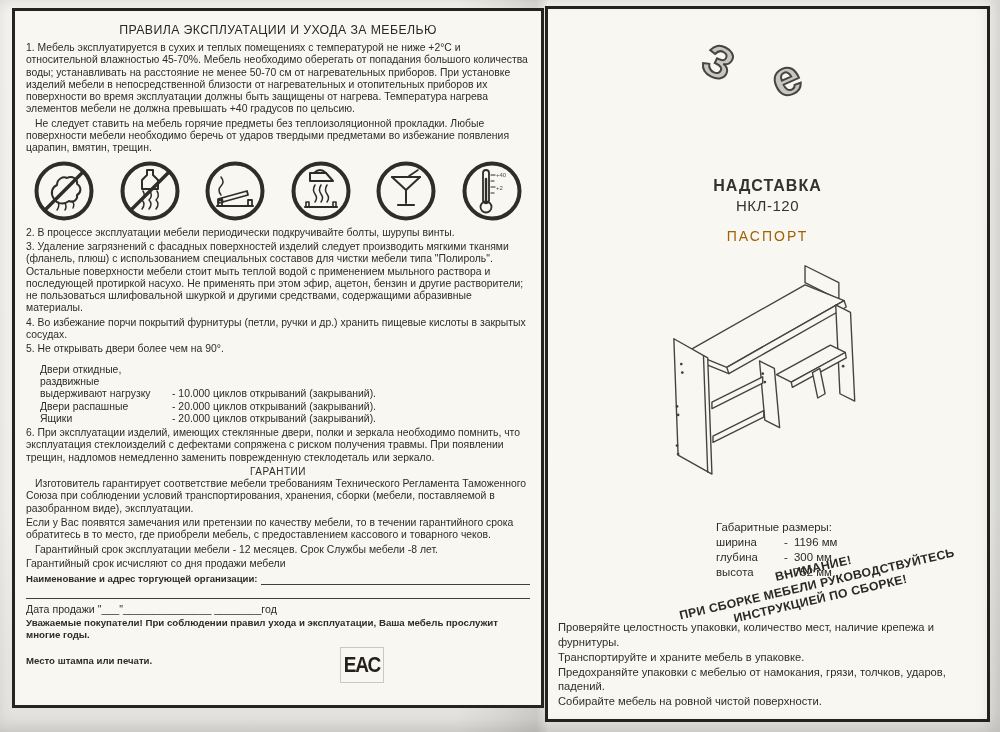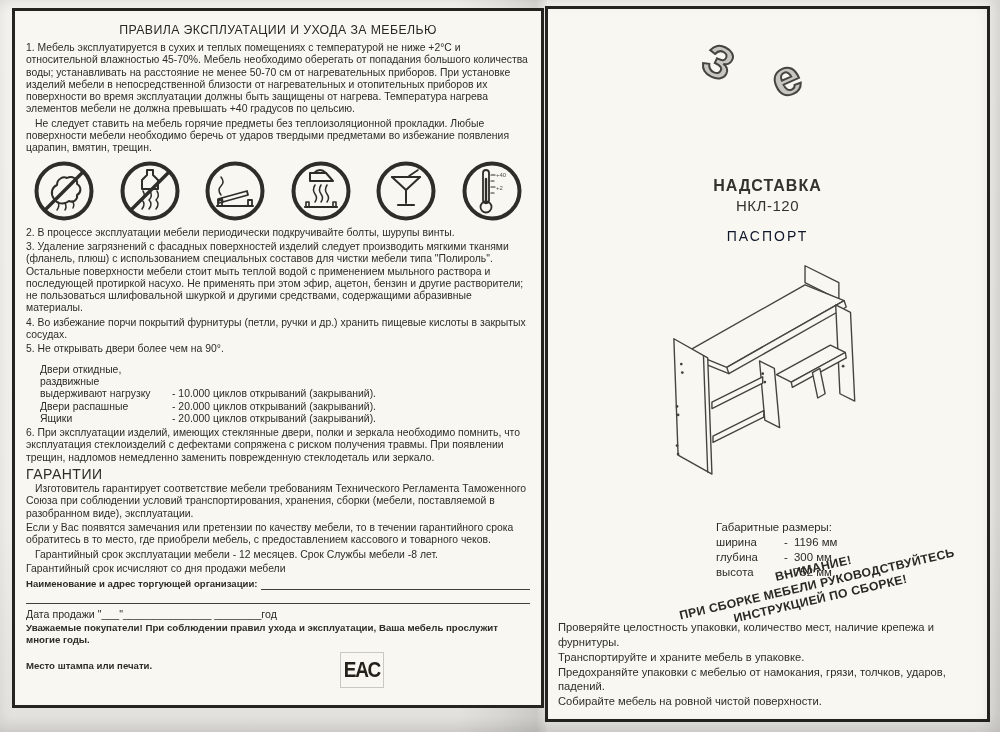--- a/index.html
+++ b/index.html
@@ -30,21 +30,21 @@
   #rightPage{left:545px;top:6px;width:445px;height:716px;}
 
   
   .t-title{font-size:12.3px;letter-spacing:.4px;text-align:center;margin:2px 0 5px 0;color:#2a2823;}
   .p{font-size:10.4px;line-height:12.3px;margin:0 0 2px 0;text-align:left;}
   .ind{text-indent:9px;}
   .doors{font-size:10.4px;line-height:12.3px;margin:8px 0 2px 0;}
   .door-row{display:flex;}
   .door-row .dl{width:146px;flex:none;padding-left:14px;box-sizing:border-box;}
   .door-row .dv{flex:1;}
-  .gtitle{font-size:14px;margin:1px 0 1px 0;letter-spacing:.5px;}
+  .gtitle{font-size:10px;text-align:center;margin:1px 0 1px 0;letter-spacing:.5px;}
   .form-row{display:flex;align-items:flex-end;margin-top:3px;}
   .small-b{font-size:9.6px;font-weight:bold;line-height:12px;}
   .fill{flex:1;border-bottom:1.4px solid #403e38;height:11px;margin-left:3px;}
   .full-line{border-bottom:1.4px solid #403e38;height:13px;margin-bottom:4px;}
   .date-line{font-size:10.6px;margin-top:4px;}
   .cust{font-size:9.7px;font-weight:bold;margin-top:2px;line-height:12px;}
   .stamp-row{position:relative;height:54px;margin-top:6px;}
   .stamp-lbl{position:absolute;left:0;top:8px;}
   .eac-wrap{position:absolute;left:306px;top:0;width:60px;text-align:center;}
   .eac-box{
@@ -59,21 +59,21 @@
   
   .logo{position:relative;width:180px;height:102px;margin:24px auto 0 auto;}
   .logo span{
     position:absolute;font-weight:bold;color:#c7c6c1;
     -webkit-text-stroke:2px #47453f;text-stroke:2px #47453f;
   }
   .logo .l1{left:26px;top:2px;font-size:46px;transform:rotate(26deg);}
   .logo .l2{left:94px;top:16px;font-size:50px;transform:rotate(-24deg);}
   .prod-name{font-size:16px;text-align:center;letter-spacing:1px;margin-top:42px;color:#34322c;font-weight:bold;}
   .prod-model{font-size:15px;text-align:center;letter-spacing:.5px;margin-top:2px;color:#34322c;}
-  .doc-title{font-size:14px;text-align:center;letter-spacing:2px;margin-top:14px;color:#0f172a;}
+  .doc-title{font-size:14px;text-align:center;letter-spacing:2px;margin-top:14px;color:#a16207;}
   .drawing{display:block;margin:8px auto 0 auto;}
   .dims{margin:30px 0 0 168px;font-size:11.4px;line-height:15px;color:#353younger330;}
   .dims .dr{display:flex;}
   .dims .dn{width:62px;flex:none;}
   .dims .ds{width:16px;flex:none;text-align:center;}
   .warning{
     position:absolute;left:96px;top:552px;width:346px;
     transform:rotate(-13deg);
     font-size:12.2px;font-weight:bold;text-align:center;line-height:15.5px;
     letter-spacing:.3px;color:#2b2924;

